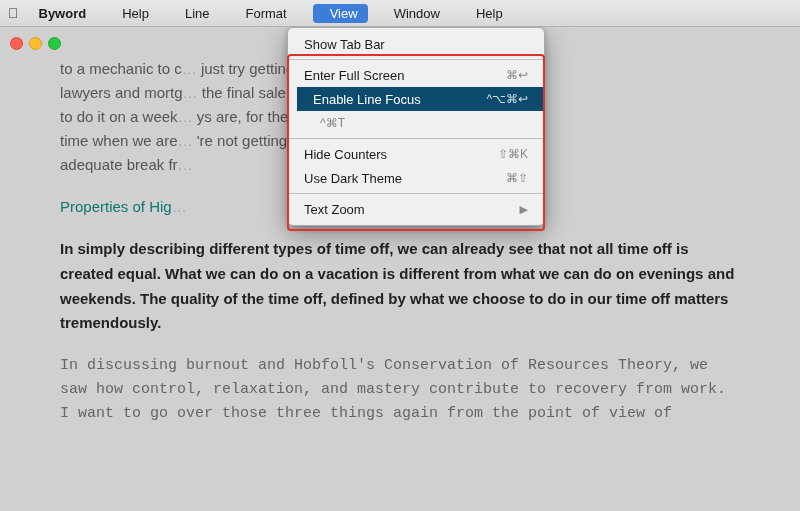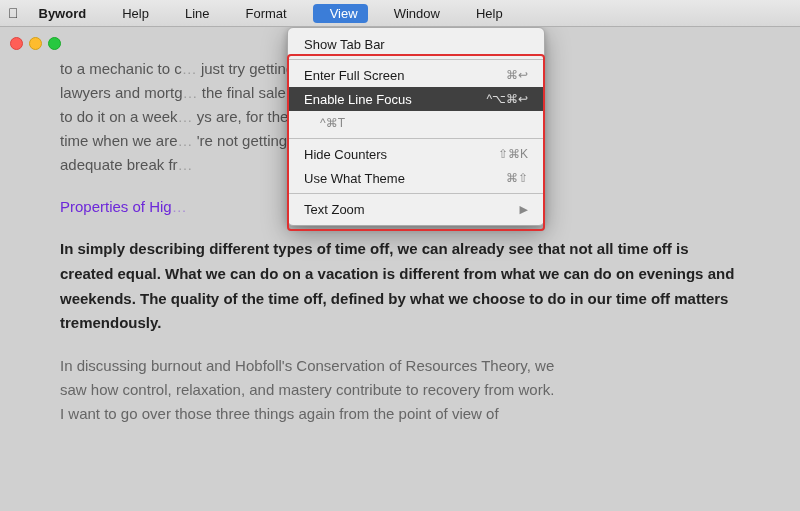--- a/index.html
+++ b/index.html
@@ -101,22 +101,23 @@
       align-items: center;
       justify-content: space-between;
       padding: 4px 16px;
       font-size: 13px;
       color: #1a1a1a;
       cursor: default;
       height: 24px;
     }
 
     .dropdown-item.selected {
-      background: #404040;
+      background: #0c4a6e;
       color: white;
+      margin-left: 9px;
     }
 
     .dropdown-separator {
       height: 1px;
       background: #c0c0c0;
       margin: 3px 0;
     }
 
     .shortcut {
       color: #888;
@@ -182,23 +183,23 @@
 <div class="content-area">
 
   <div class="editor-content">
     <p>
       to a mechanic to c<span style="opacity:0.4">…</span> just try getting all the<br>
       lawyers and mortg<span style="opacity:0.4">…</span> the final sale of a home<br>
       to do it on a week<span style="opacity:0.4">…</span> ys are, for the most part,<br>
       time when we are<span style="opacity:0.4">…</span> 're not getting an<br>
       adequate break fr<span style="opacity:0.4">…</span>
     </p>
-    <p style="color:#6d28d9; font-size:15px;">Properties of Hig<span style="opacity:0.4">…</span></p>
+    <p style="color:#0f766e; font-size:15px;">Properties of Hig<span style="opacity:0.4">…</span></p>
     <p class="bold-section">In simply describing different types of time off, we can already see that not all time off is created equal. What we can do on a vacation is different from what we can do on evenings and weekends. The quality of the time off, defined by what we choose to do in our time off matters tremendously.</p>
-    <p style="color:#666;">
+    <p style="color:#666;font-family:Liberation Mono, monospace;">
       In discussing burnout and Hobfoll's Conservation of Resources Theory, we<br>
       saw how control, relaxation, and mastery contribute to recovery from work.<br>
       I want to go over those three things again from the point of view of
     </p>
   </div>
 
   <div class="traffic-lights" style="position:absolute; top:10px; left:10px; display:flex; gap:6px;">
     <div class="traffic-light red"></div>
     <div class="traffic-light yellow"></div>
     <div class="traffic-light green"></div>
@@ -229,21 +230,21 @@
     </div>
 
     <div class="dropdown-separator"></div>
 
     <div class="dropdown-item">
       <span>Hide Counters</span>
       <span class="shortcut">⇧⌘K</span>
     </div>
 
     <div class="dropdown-item">
-      <span>Use What Theme</span>
+      <span>Use Dark Theme</span>
       <span class="shortcut">⌘⇧</span>
     </div>
 
     <div class="dropdown-separator"></div>
 
     <div class="dropdown-item">
       <span>Text Zoom</span>
       <span class="submenu-arrow">▶</span>
     </div>
 

